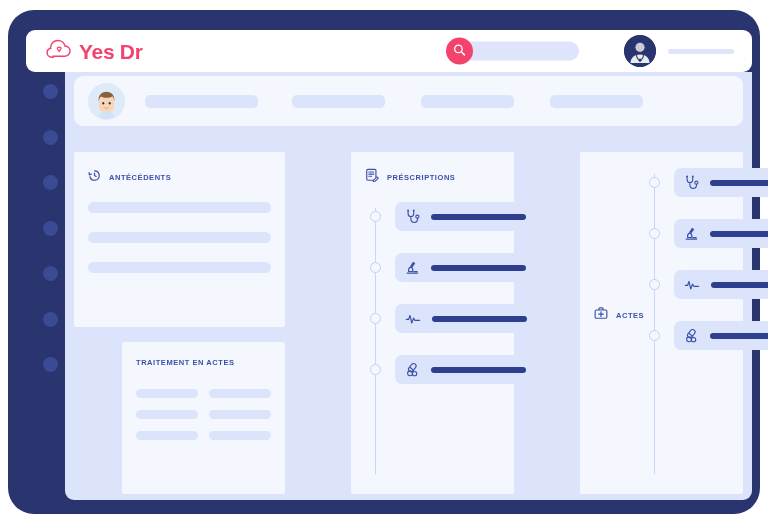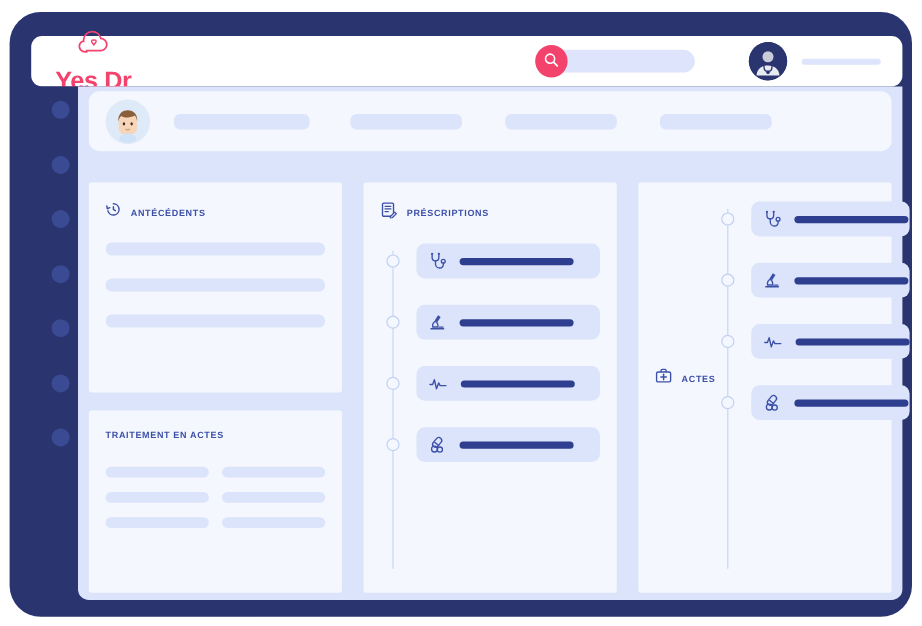--- a/index.html
+++ b/index.html
@@ -28,21 +28,20 @@
     border-radius: 9px 9px 9px 9px;
     display: flex;
     align-items: center;
   }
 
   
   #logo {
     display: flex; align-items: center;
     margin-left: 20px;
     gap: 7px;
-    flex-direction: column;
   }
   #logo-text {
     font-size: 21px;
     font-weight: bold;
     color: #f3436c;
     letter-spacing: -0.3px;
     line-height: 1;
   }
 
   
@@ -159,21 +158,21 @@
     display: flex;
     gap: 18px;
   }
   .column { width: 211px; display: flex; flex-direction: column; gap: 15px; }
 
   .card {
     background: #f4f7fe;
     border-radius: 2px;
     padding: 16px 14px;
   }
-  .card-full { flex: 1; }
+  .card-full { flex: 1; margin-left: 48px; }
 
   .card-head {
     display: flex; align-items: center; gap: 8px;
     margin-bottom: 16px;
   }
   .card-title {
     font-size: 7.5px;
     font-weight: bold;
     letter-spacing: 0.55px;
     color: #3d50a8;

